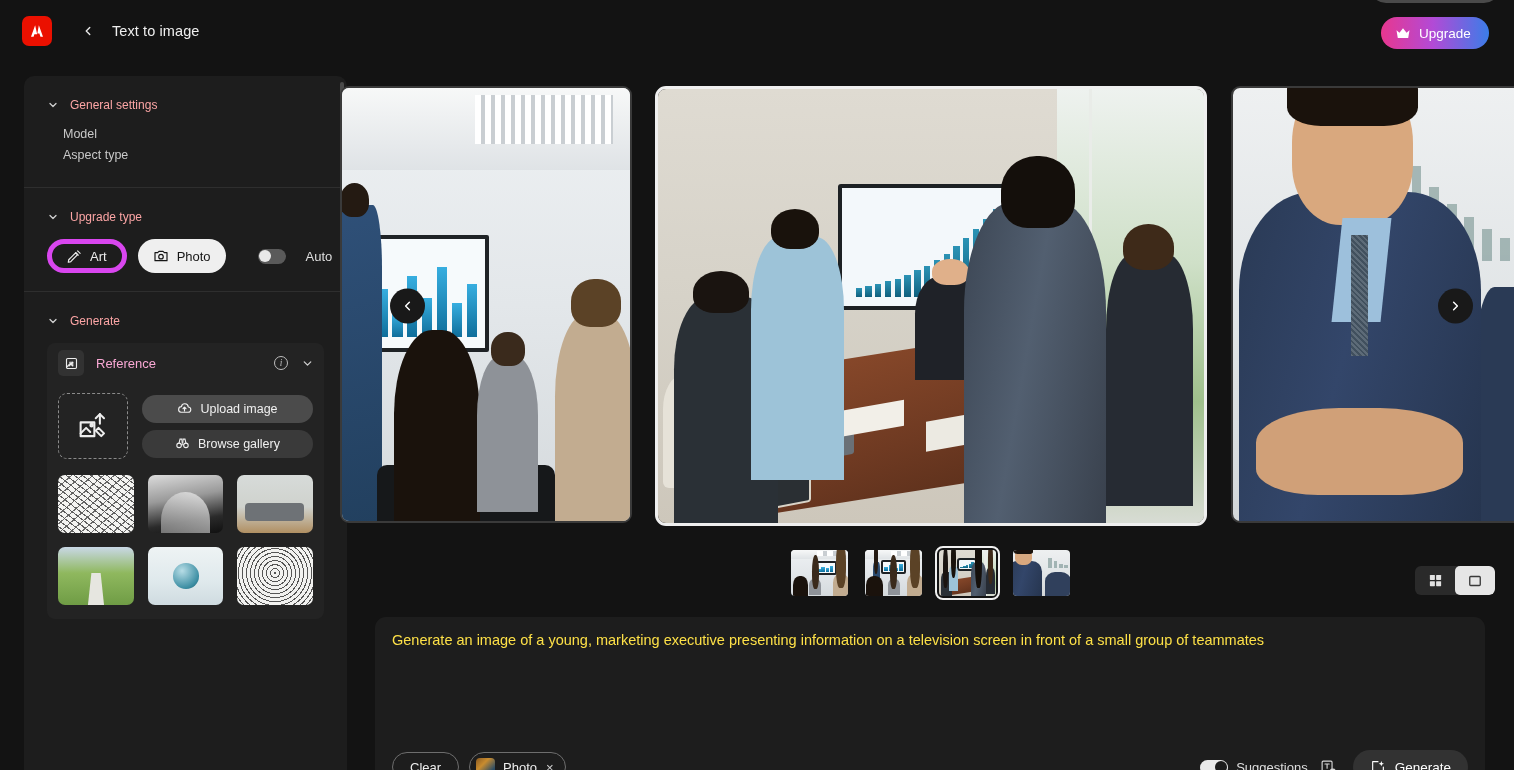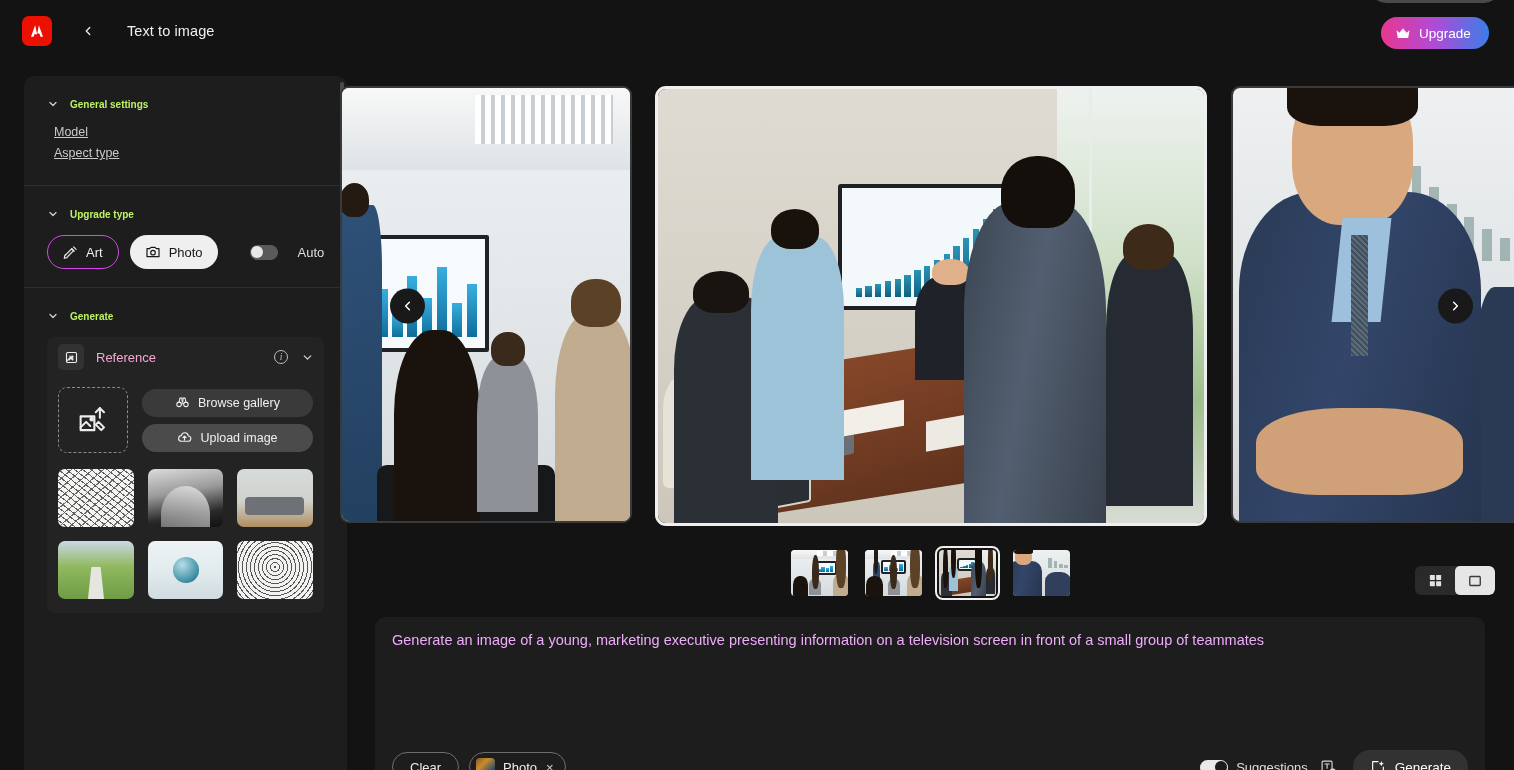--- a/index.html
+++ b/index.html
@@ -21,21 +21,21 @@
   .adobe-logo {
     width: 30px; height: 30px; border-radius: 7px;
     background: #eb1000; display: flex; align-items: center; justify-content: center;
     flex: 0 0 auto;
   }
   .back-chevron {
     margin-left: 26px; width: 20px; height: 20px;
     display: flex; align-items: center; justify-content: center;
     cursor: pointer; color: #e8e8e8;
   }
-  .page-title { margin-left: 29px; font-size: 14.5px; color: #efefef; letter-spacing: .1px; }
+  .page-title { margin-left: 14px; font-size: 14.5px; color: #efefef; letter-spacing: .1px; }
   .topbar-right { margin-left: auto; display: flex; align-items: center; gap: 14px; flex-direction: column; }
   .icon-btn {
     width: 30px; height: 30px; display: flex; align-items: center; justify-content: center;
     cursor: pointer; color: #e9e9e9; border-radius: 6px;
   }
   .pill {
     height: 32px; border-radius: 16px; display: flex; align-items: center;
     gap: 8px; padding: 0 17px 0 13px; font-size: 13.5px; cursor: pointer;
     white-space: nowrap;
   }
@@ -54,23 +54,23 @@
 
   
   .sidebar {
     position: absolute; top: 76px; left: 24px; width: 323px; height: 694px;
     background: #1d1d1d; border-radius: 10px 10px 0 0; overflow: hidden;
   }
   .sb-scroll { width: 100%; height: 100%; padding: 0 0 10px 0; position: relative; }
   .sb-section { padding: 22px 23px 18px 23px; }
   .sb-divider { height: 1px; background: #2e2e2e; margin: 0; }
   .sb-head { display: flex; align-items: center; gap: 11px; margin-bottom: 15px; cursor: pointer; }
-  .sb-head h3 { font-size: 10px; font-weight: bold; color: #bef264; }
+  .sb-head h3 { font-size: 12px; font-weight: normal; color: #fca5a5; }
   .chev { width: 12px; height: 12px; color: #cfcfcf; display: block; }
-  .sb-label { font-size: 12.5px; color: #c9c9c9; margin: 0 0 7px 7px; text-decoration: underline; }
+  .sb-label { font-size: 12.5px; color: #c9c9c9; margin: 0 0 7px 16px; }
   .select {
     height: 38px; background: #2a2a2a; border-radius: 6px;
     display: flex; align-items: center; padding: 0 11px; cursor: pointer;
     margin-bottom: 16px;
   }
   .select .thumb {
     width: 26px; height: 26px; border-radius: 4px; flex: 0 0 auto;
     background: linear-gradient(135deg,#8a5a22 0%,#c98c2e 30%,#3b2a12 60%,#1d4a6b 100%);
     overflow: hidden; position: relative;
   }
@@ -84,21 +84,21 @@
     width: 22px; height: 16px; border: 1.7px solid #e0e0e0; border-radius: 2.5px; flex: 0 0 auto;
   }
   .select .txt { margin-left: 12px; font-size: 13px; color: #ededed; }
   .select .chev { margin-left: auto; width: 13px; height: 13px; }
 
   .ct-row { display: flex; align-items: center; gap: 11px; }
   .seg {
     height: 34px; border-radius: 17px; display: flex; align-items: center;
     gap: 8px; padding: 0 15px; font-size: 13px; cursor: pointer;
   }
-  .seg.off { border: 1px solid #d946ef; color: #ededed; background: transparent; }
+  .seg.off { border: 5px solid #d946ef; color: #ededed; background: transparent; }
   .seg.on { background: #efefef; color: #161616; font-weight: 500; }
   .toggle {
     width: 28px; height: 15px; border-radius: 8px; background: #5a5a5a;
     position: relative; cursor: pointer; flex: 0 0 auto; margin-left: 21px;
   }
   .toggle .knob {
     position: absolute; top: 1.5px; left: 1.5px; width: 12px; height: 12px;
     border-radius: 50%; background: #e8e8e8;
   }
   .toggle.on { background: #e9e9e9; }
@@ -305,21 +305,21 @@
     cursor: pointer;
   }
   .vt.active { background: #e6e6e6; border-radius: 5px; }
 
   
   .promptbar {
     position: absolute; left: 28px; top: 556px; width: 1110px; height: 195px;
     background: #1d1d1d; border-radius: 11px; padding: 14px 17px 0 17px;
   }
   .prompt-label { font-size: 11.5px; color: #a8a8a8; margin-bottom: 8px; }
-  .prompt-text { font-size: 14.5px; color: #f0abfc; line-height: 1.35; }
+  .prompt-text { font-size: 14.5px; color: #fde047; line-height: 1.35; }
   .prompt-actions {
     position: absolute; left: 17px; right: 17px; bottom: 28px;
     display: flex; align-items: center;
   }
   .btn-outline {
     height: 30px; padding: 0 17px; border: 1px solid #6d6d6d; border-radius: 15px;
     background: transparent; color: #ededed; font-size: 13px; cursor: pointer;
     display: flex; align-items: center; font-family: "Liberation Sans", sans-serif;
   }
   .chip {
@@ -491,37 +491,37 @@
               <svg width="36" height="33" viewBox="0 0 24 24" fill="none" stroke="#ededed" stroke-width="1.5" stroke-linecap="round" stroke-linejoin="round">
                 <path d="M3 9h10v10H3z"></path>
                   <path d="M3 17l4-4 3 3"></path>
                   <circle cx="11" cy="11" r="0.9"></circle>
                 <path d="M17 10V3"></path>
                   <polyline points="14 6 17 3 20 6"></polyline>
                 <path d="M16 13l4 4-2 2-4-4 2-2Z"></path>
               </svg>
             </div>
             <div class="upload-btns">
+              <div class="ubtn">
+                <svg width="15" height="15" viewBox="0 0 24 24" fill="none" stroke="currentColor" stroke-width="1.8" stroke-linecap="round" stroke-linejoin="round">
+                    <path d="M6.5 18a4.5 4.5 0 0 1 .6-8.96A5.5 5.5 0 0 1 18 9.5a4.2 4.2 0 0 1-.4 8.5H6.5Z"></path>
+                    <path d="M12 16v-6"></path>
+                    <polyline points="9.6 12.4 12 10 14.4 12.4"></polyline>
+                  </svg>
+                <span>Upload image</span>
+              </div>
               <div class="ubtn alt">
                 <svg width="15" height="15" viewBox="0 0 24 24" fill="none" stroke="currentColor" stroke-width="1.7" stroke-linecap="round">
                     <circle cx="6.5" cy="15" r="3.6"></circle>
                     <circle cx="17.5" cy="15" r="3.6"></circle>
                     <path d="M6.5 11.4 8 5h3l.6 6.4"></path>
                     <path d="M17.5 11.4 16 5h-3l-.6 6.4"></path>
                     <path d="M10.5 14h3"></path>
                   </svg>
                 <span>Browse gallery</span>
-              </div>
-              <div class="ubtn">
-                <svg width="15" height="15" viewBox="0 0 24 24" fill="none" stroke="currentColor" stroke-width="1.8" stroke-linecap="round" stroke-linejoin="round">
-                    <path d="M6.5 18a4.5 4.5 0 0 1 .6-8.96A5.5 5.5 0 0 1 18 9.5a4.2 4.2 0 0 1-.4 8.5H6.5Z"></path>
-                    <path d="M12 16v-6"></path>
-                    <polyline points="9.6 12.4 12 10 14.4 12.4"></polyline>
-                  </svg>
-                <span>Upload image</span>
               </div>
             </div>
           </div>
 
           <div class="ref-grid">
             <div class="ref-thumb t1"></div>
             <div class="ref-thumb t2"></div>
             <div class="ref-thumb t3"></div>
             <div class="ref-thumb t4"></div>
             <div class="ref-thumb t5"></div>

